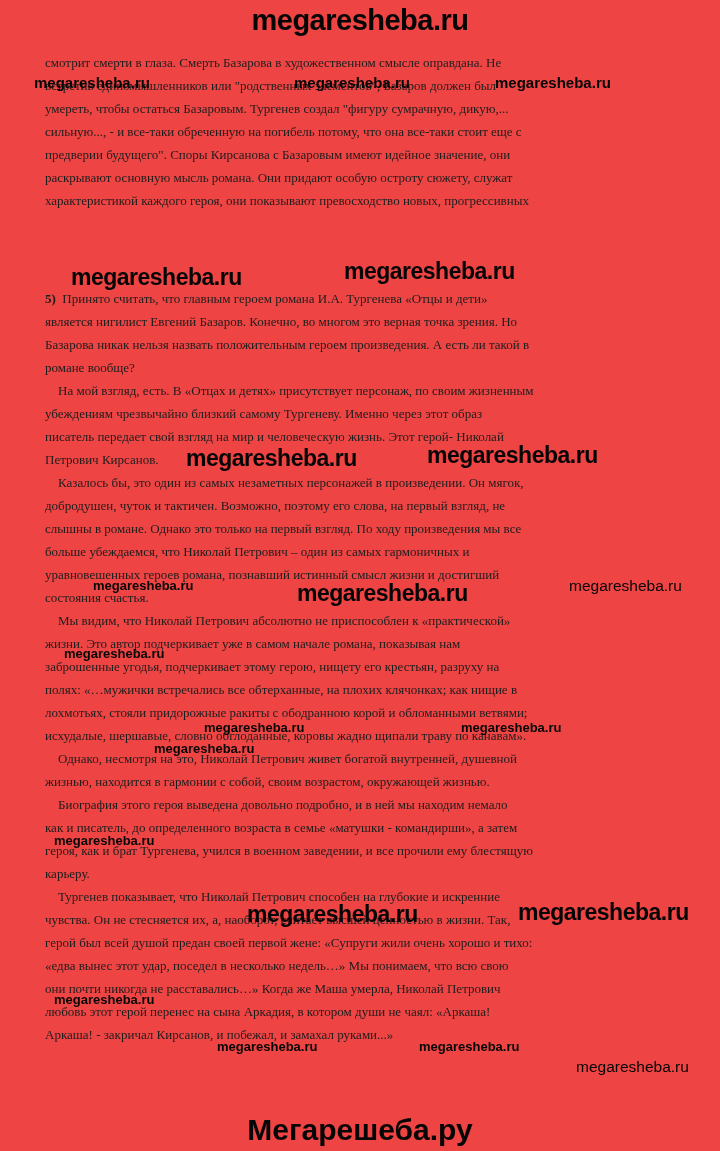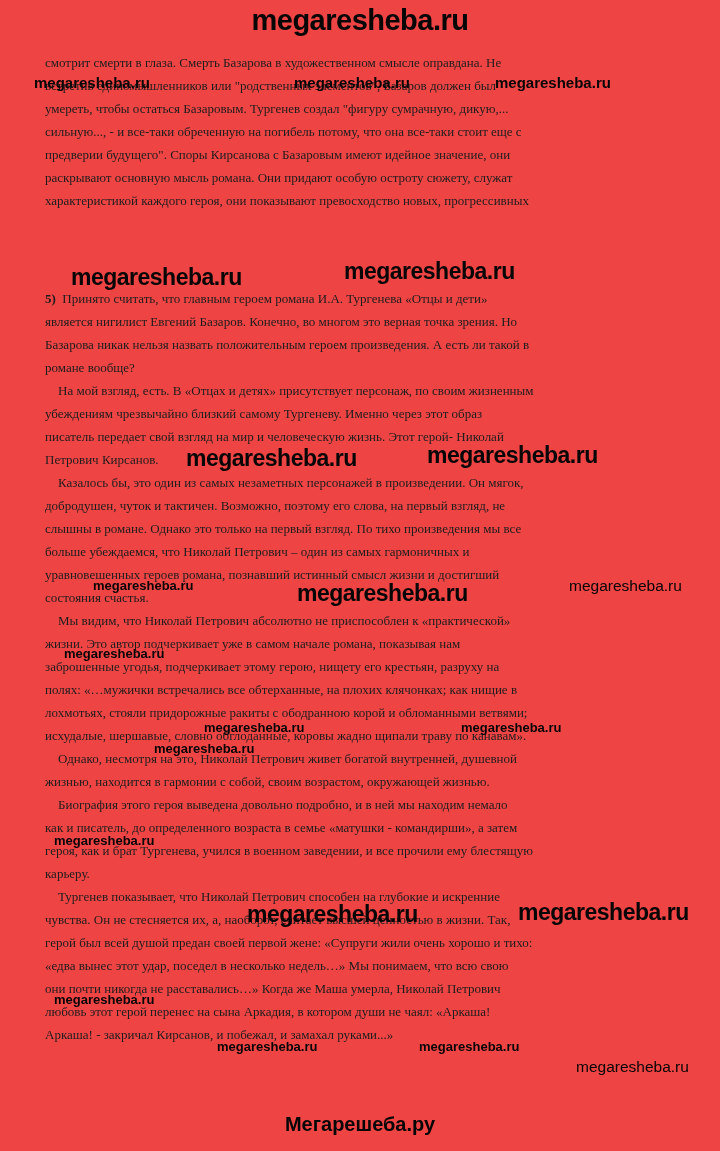--- a/index.html
+++ b/index.html
@@ -22,21 +22,21 @@
     font-family:"Liberation Sans", sans-serif;
     font-weight:700;font-size:29px;
     letter-spacing:-0.5px;
     color:#060606;
     white-space:nowrap;
   }
   .footer-brand{
     position:absolute;top:1113px;left:0;right:0;
     text-align:center;
     font-family:"Liberation Sans", sans-serif;
-    font-weight:700;font-size:20px;
+    font-weight:700;font-size:30px;
     color:#060606;
     white-space:nowrap;
   }
   
   .essay{
     position:absolute;
     left:45px;top:51px;
     width:662px;
     font-size:13px;
     line-height:23px;
@@ -87,21 +87,21 @@
       </div>
       <div class="para">
         <div class="line first-ind">На мой взгляд, есть. В «Отцах и детях» присутствует персонаж, по своим жизненным</div>
         <div class="line">убеждениям чрезвычайно близкий самому Тургеневу. Именно через этот образ</div>
         <div class="line">писатель передает свой взгляд на мир и человеческую жизнь. Этот герой- Николай</div>
         <div class="line">Петрович Кирсанов.</div>
       </div>
       <div class="para">
         <div class="line first-ind">Казалось бы, это один из самых незаметных персонажей в произведении. Он мягок,</div>
         <div class="line">добродушен, чуток и тактичен. Возможно, поэтому его слова, на первый взгляд, не</div>
-        <div class="line">слышны в романе. Однако это только на первый взгляд. По тихо произведения мы все</div>
+        <div class="line">слышны в романе. Однако это только на первый взгляд. По ходу произведения мы все</div>
         <div class="line">больше убеждаемся, что Николай Петрович – один из самых гармоничных и</div>
         <div class="line">уравновешенных героев романа, познавший истинный смысл жизни и достигший</div>
         <div class="line">состояния счастья.</div>
       </div>
       <div class="para">
         <div class="line first-ind">Мы видим, что Николай Петрович абсолютно не приспособлен к «практической»</div>
         <div class="line">жизни. Это автор подчеркивает уже в самом начале романа, показывая нам</div>
         <div class="line">заброшенные угодья, подчеркивает этому герою, нищету его крестьян, разруху на</div>
         <div class="line">полях: «…мужички встречались все обтерханные, на плохих клячонках; как нищие в</div>
         <div class="line">лохмотьях, стояли придорожные ракиты с ободранною корой и обломанными ветвями;</div>

